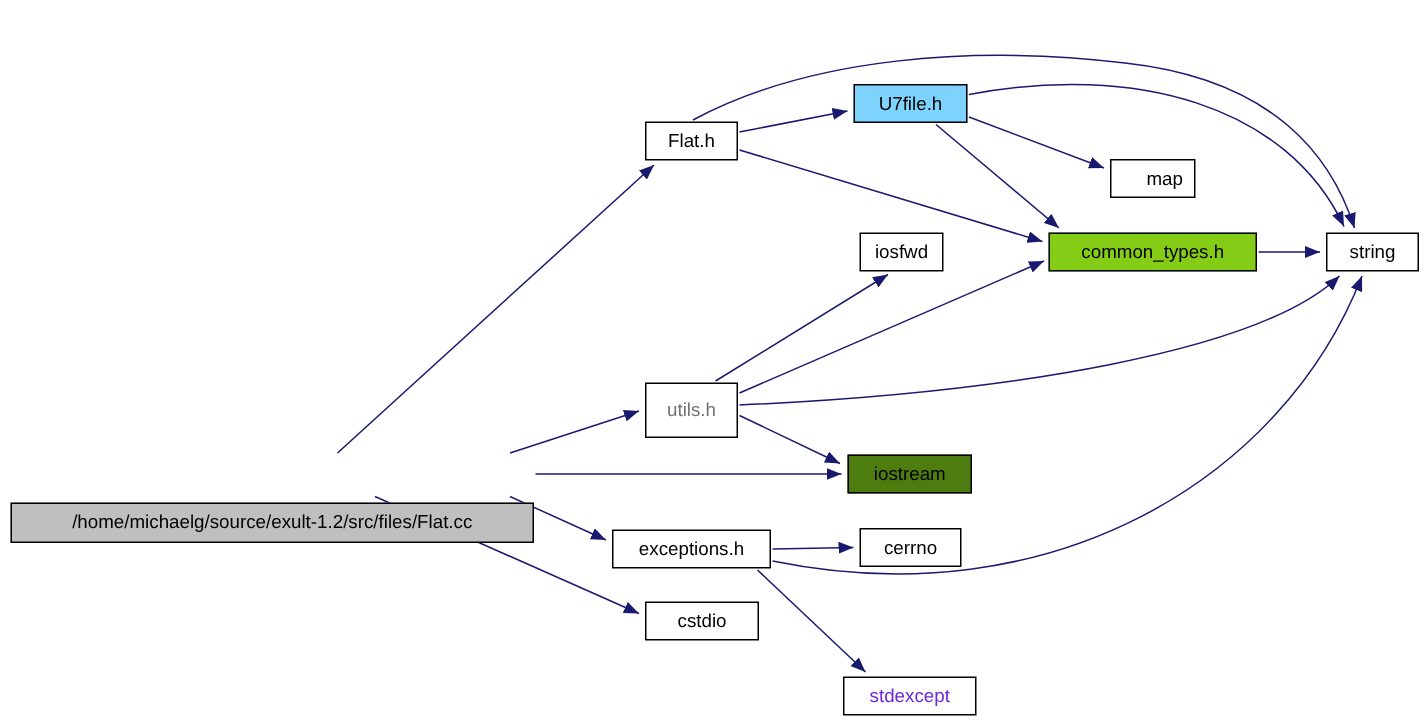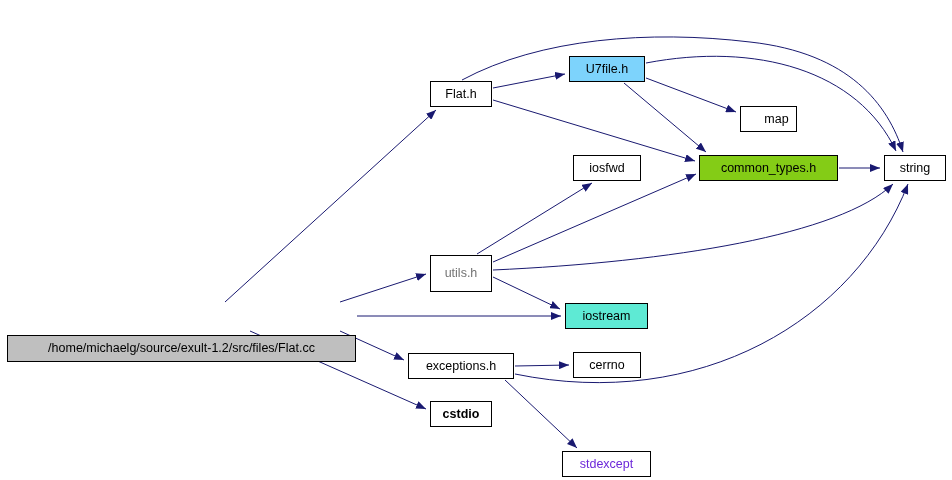--- a/index.html
+++ b/index.html
@@ -61,21 +61,21 @@
       <path d="M 505 380 L 577 448" fill="none" stroke="#191970" stroke-width="1" marker-end="url(#arrow)"></path>
       <path d="M 515 374 C 700 412 855 320 908 184" fill="none" stroke="#191970" stroke-width="1" marker-end="url(#arrow)"></path>
     </svg>
   <div>
       <div class="node" style="left: 7px; top: 303px; width: 349px; height: 27px; background: rgb(191, 191, 191); border-color: rgb(0, 0, 0); color: rgb(0, 0, 0); margin-top: 32px;">/home/michaelg/source/exult-1.2/src/files/Flat.cc</div>
       <div class="node" style="left: 430px; top: 81px; width: 62px; height: 26px; background: rgb(255, 255, 255); border-color: rgb(0, 0, 0); color: rgb(0, 0, 0);">Flat.h</div>
       <div class="node" style="left: 569px; top: 56px; width: 76px; height: 26px; background: #7dd3fc; border-color: rgb(0, 0, 0); color: rgb(0, 0, 0);">U7file.h</div>
       <div class="node" style="left: 740px; top: 106px; width: 57px; height: 26px; background: rgb(255, 255, 255); border-color: rgb(0, 0, 0); color: rgb(0, 0, 0); padding-left: 20px;">map</div>
       <div class="node" style="left: 699px; top: 155px; width: 139px; height: 26px; background: #84cc16; border-color: rgb(0, 0, 0); color: rgb(0, 0, 0);">common_types.h</div>
       <div class="node" style="left: 884px; top: 155px; width: 62px; height: 26px; background: rgb(255, 255, 255); border-color: rgb(0, 0, 0); color: rgb(0, 0, 0);">string</div>
-      <div class="node" style="left: 573px; top: 155px; width: 68px; height: 26px; background: rgb(255, 255, 255); border-color: rgb(0, 0, 0); color: rgb(0, 0, 0);">iosfwd</div>
+      <div class="node" style="left: 573px; top: 155px; width: 56px; height: 26px; background: rgb(255, 255, 255); border-color: rgb(0, 0, 0); color: rgb(0, 0, 0);">iosfwd</div>
       <div class="node" style="left: 430px; top: 255px; width: 62px; height: 37px; background: rgb(255, 255, 255); border-color: rgb(0, 0, 0); color: #737373;">utils.h</div>
-      <div class="node" style="left: 565px; top: 303px; width: 83px; height: 26px; background: #5eead4; border-color: rgb(0, 0, 0); color: rgb(0, 0, 0);">iostream</div>
+      <div class="node" style="left: 565px; top: 303px; width: 83px; height: 26px; background: #4d7c0f; border-color: rgb(0, 0, 0); color: rgb(0, 0, 0);">iostream</div>
       <div class="node" style="left: 408px; top: 353px; width: 106px; height: 26px; background: rgb(255, 255, 255); border-color: rgb(0, 0, 0); color: rgb(0, 0, 0);">exceptions.h</div>
       <div class="node" style="left: 573px; top: 352px; width: 68px; height: 26px; background: rgb(255, 255, 255); border-color: rgb(0, 0, 0); color: rgb(0, 0, 0);">cerrno</div>
-      <div class="node" style="left: 430px; top: 401px; width: 62px; height: 26px; background: rgb(255, 255, 255); border-color: rgb(0, 0, 0); color: rgb(0, 0, 0); font-weight: bold;">cstdio</div>
+      <div class="node" style="left: 430px; top: 401px; width: 76px; height: 26px; background: rgb(255, 255, 255); border-color: rgb(0, 0, 0); color: rgb(0, 0, 0);">cstdio</div>
       <div class="node" style="left: 562px; top: 451px; width: 89px; height: 26px; background: rgb(255, 255, 255); border-color: rgb(0, 0, 0); color: #6d28d9;">stdexcept</div>
     </div>
 </div>
 
 </body></html>

